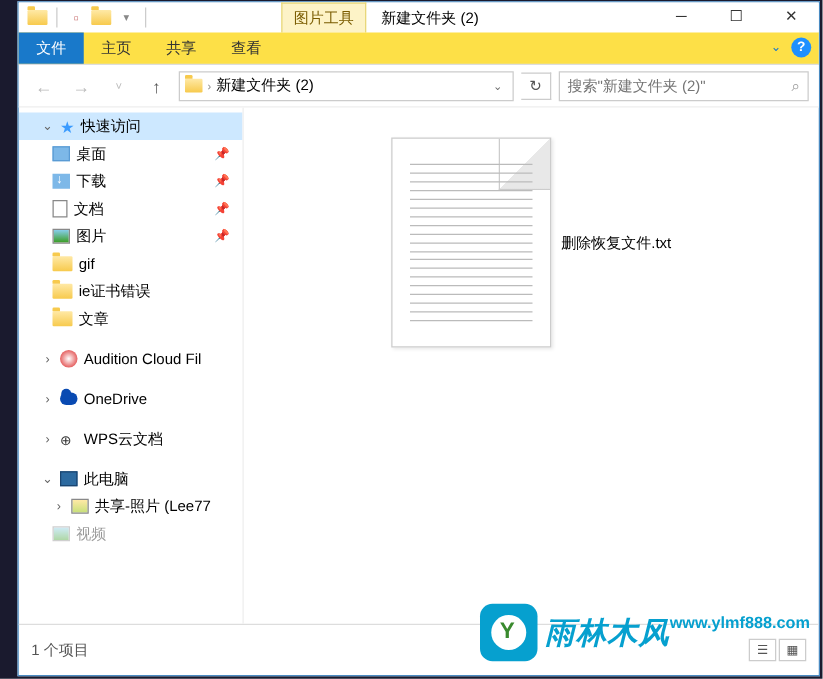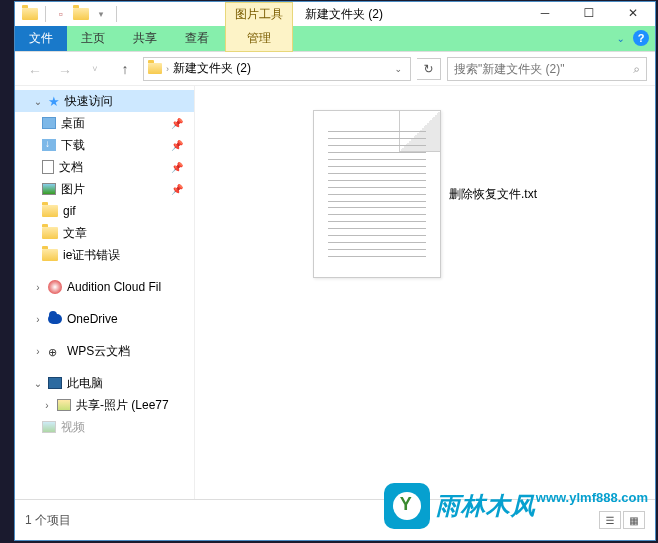--- a/index.html
+++ b/index.html
@@ -8,21 +8,21 @@
 .titlebar{height:24px;background:#fff;display:flex;align-items:center;position:relative}
 .qat{display:flex;align-items:center;gap:2px;padding-left:6px}
 .qat-icon{width:18px;height:18px;display:flex;align-items:center;justify-content:center}
 .folder-ico{width:16px;height:12px;background:linear-gradient(#ffe9a6,#f7ca4d);border-radius:1px;position:relative}
 .folder-ico::before{content:"";position:absolute;top:-3px;left:0;width:6px;height:3px;background:#f7ca4d;border-radius:1px 1px 0 0}
 .divider{width:1px;height:16px;background:#ccc;margin:0 4px}
 .tool-tab-bg{position:absolute;left:210px;top:0;width:68px;height:24px;background:#fdf3c7;border:1px solid #e8d77a;border-bottom:none;display:flex;align-items:center;justify-content:center;font-size:11px;color:#7a5c00}
 .title-text{position:absolute;left:290px;top:4px;font-size:12px;color:#000}
 .win-controls{position:absolute;right:0;top:0;display:flex;height:22px}
 .win-btn{width:44px;display:flex;align-items:center;justify-content:center;color:#333}
-.ribbon{height:26px;background:#86efac;display:flex;align-items:stretch;border-bottom:1px solid #ddd;position:relative}
+.ribbon{height:26px;background:#fde047;display:flex;align-items:stretch;border-bottom:1px solid #ddd;position:relative}
 .ribbon-tab{padding:0 14px;display:flex;align-items:center;font-size:12px;color:#333;cursor:pointer}
 .ribbon-tab.file{background:#1979ca;color:#fff}
 .ribbon-tab.manage{background:#fdf3c7;color:#7a5c00;border:1px solid #e8d77a;border-top:none;margin-left:0;position:absolute;left:210px;width:68px;justify-content:center;height:26px}
 .ribbon-right{position:absolute;right:6px;top:4px;display:flex;gap:8px;align-items:center}
 .help-icon{width:16px;height:16px;border-radius:50%;background:#1e90ff;color:#fff;display:flex;align-items:center;justify-content:center;font-size:11px;font-weight:bold}
 .navbar{height:34px;background:#fff;display:flex;align-items:center;padding:4px 8px;gap:6px;border-bottom:1px solid #eee}
 .nav-btn{width:24px;height:24px;display:flex;align-items:center;justify-content:center;color:#bbb;font-size:14px}
 .nav-btn.active{color:#555}
 .addr-bar{flex:1;height:24px;border:1px solid #ccc;display:flex;align-items:center;padding:0 4px;gap:4px}
 .addr-bar .folder-ico{width:14px;height:11px}
@@ -104,23 +104,20 @@
       </div>
     <div class="ribbon-tab">
         <span>主页</span>
       </div>
     <div class="ribbon-tab">
         <span>共享</span>
       </div>
     <div class="ribbon-tab">
         <span>查看</span>
       </div>
-    <div class="ribbon-tab manage">
-        <span>管理</span>
-      </div>
     <div class="ribbon-right">
       <span style="color:#1979ca;font-size:10px">⌄</span>
       <div class="help-icon">?</div>
     </div>
   </div>
 
   <div class="navbar">
     <div class="nav-btn">←</div>
     <div class="nav-btn">→</div>
     <div class="nav-btn" style="font-size:9px">˅</div>
@@ -166,25 +163,25 @@
           <div class="pic-icon"></div>
           <span>图片</span>
           <span class="pin">📌</span>
         </div>
       <div class="tree-item lvl2">
           <div class="folder-ico"></div>
           <span>gif</span>
         </div>
       <div class="tree-item lvl2">
           <div class="folder-ico"></div>
+          <span>ie证书错误</span>
+        </div>
+      <div class="tree-item lvl2">
+          <div class="folder-ico"></div>
           <span>文章</span>
-        </div>
-      <div class="tree-item lvl2">
-          <div class="folder-ico"></div>
-          <span>ie证书错误</span>
         </div>
       <div style="height:10px"></div>
       <div class="tree-item lvl1">
           <span class="expand">›</span>
           <div class="cc-icon"></div>
           <span>Audition Cloud Fil</span>
         </div>
       <div style="height:10px"></div>
       <div class="tree-item lvl1">
           <span class="expand">›</span>

